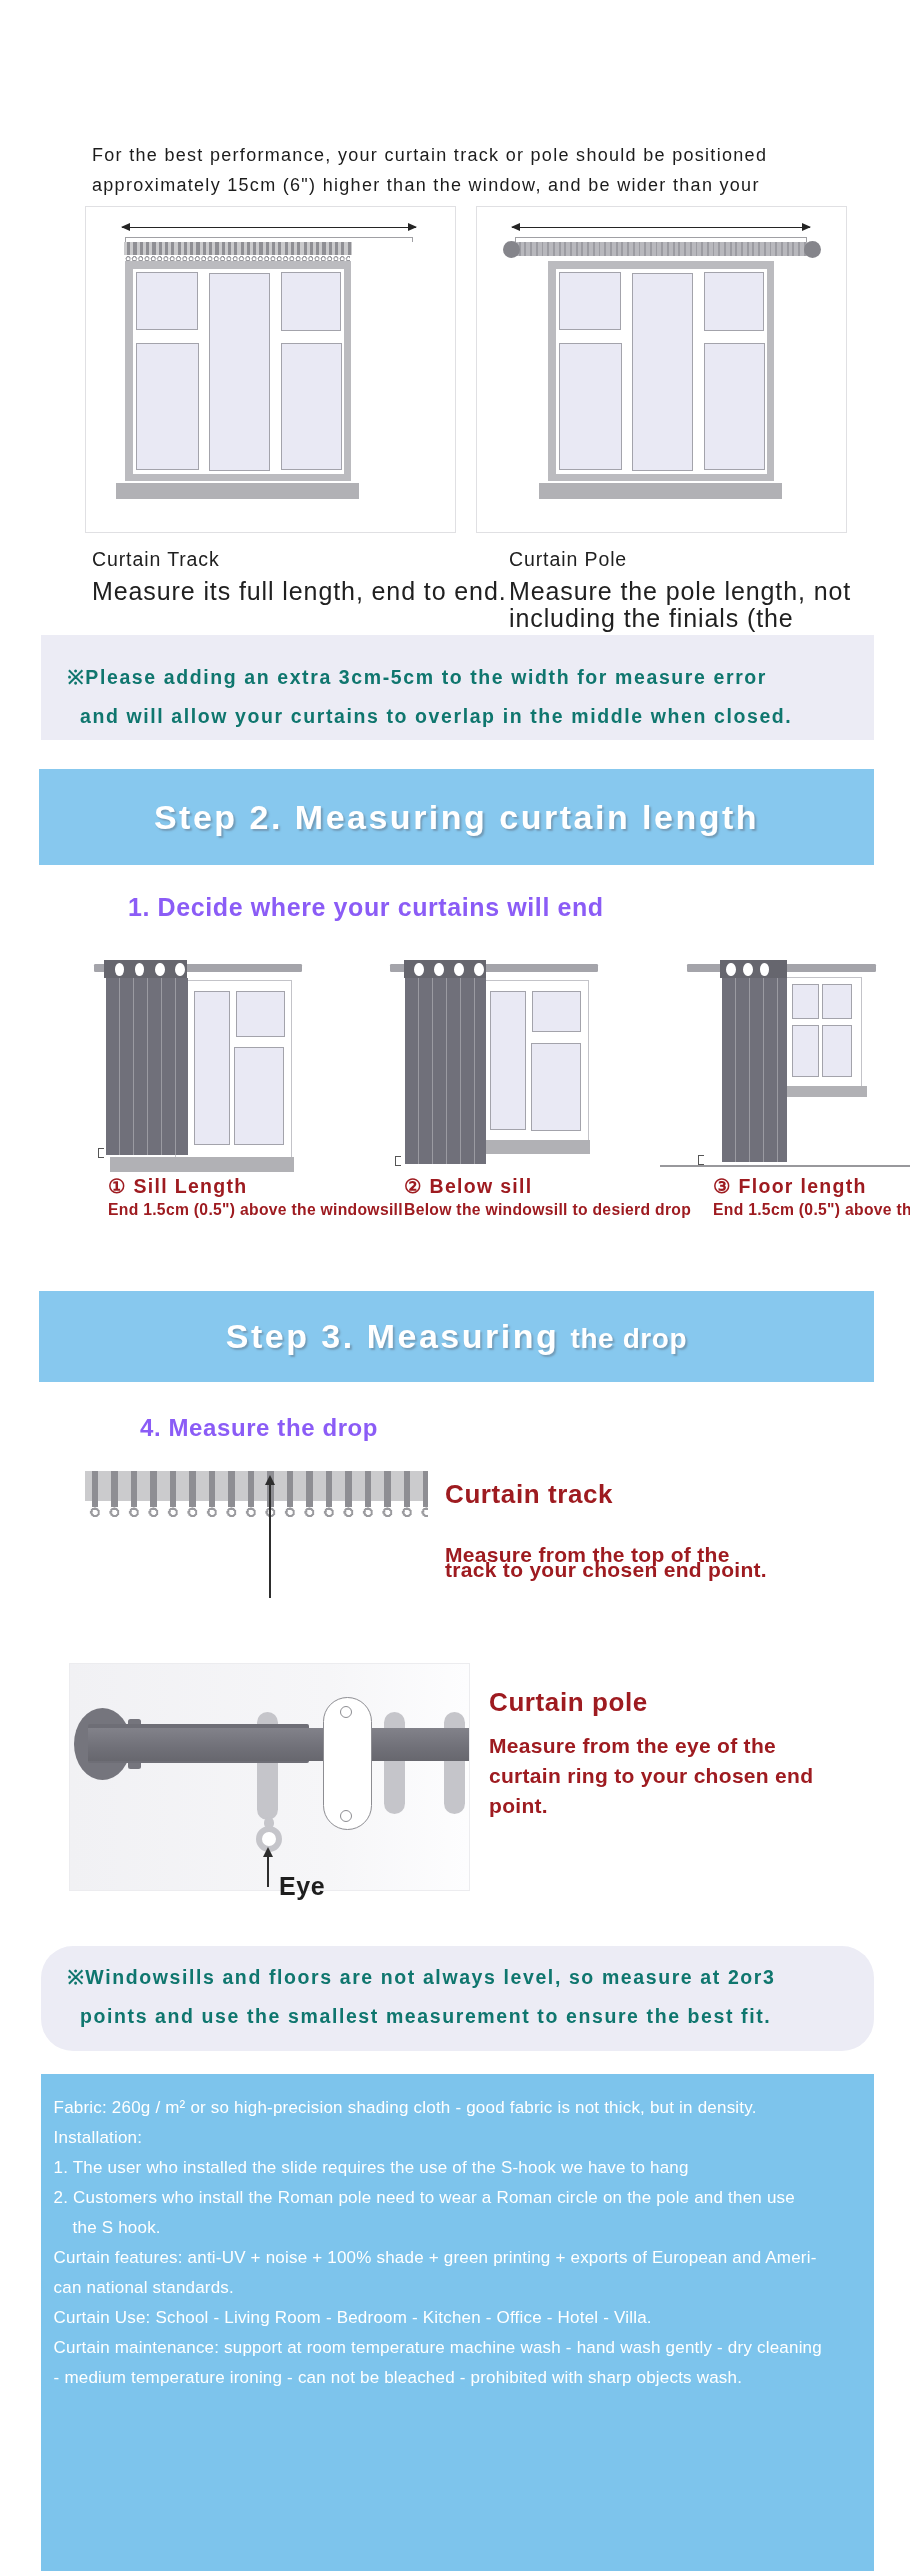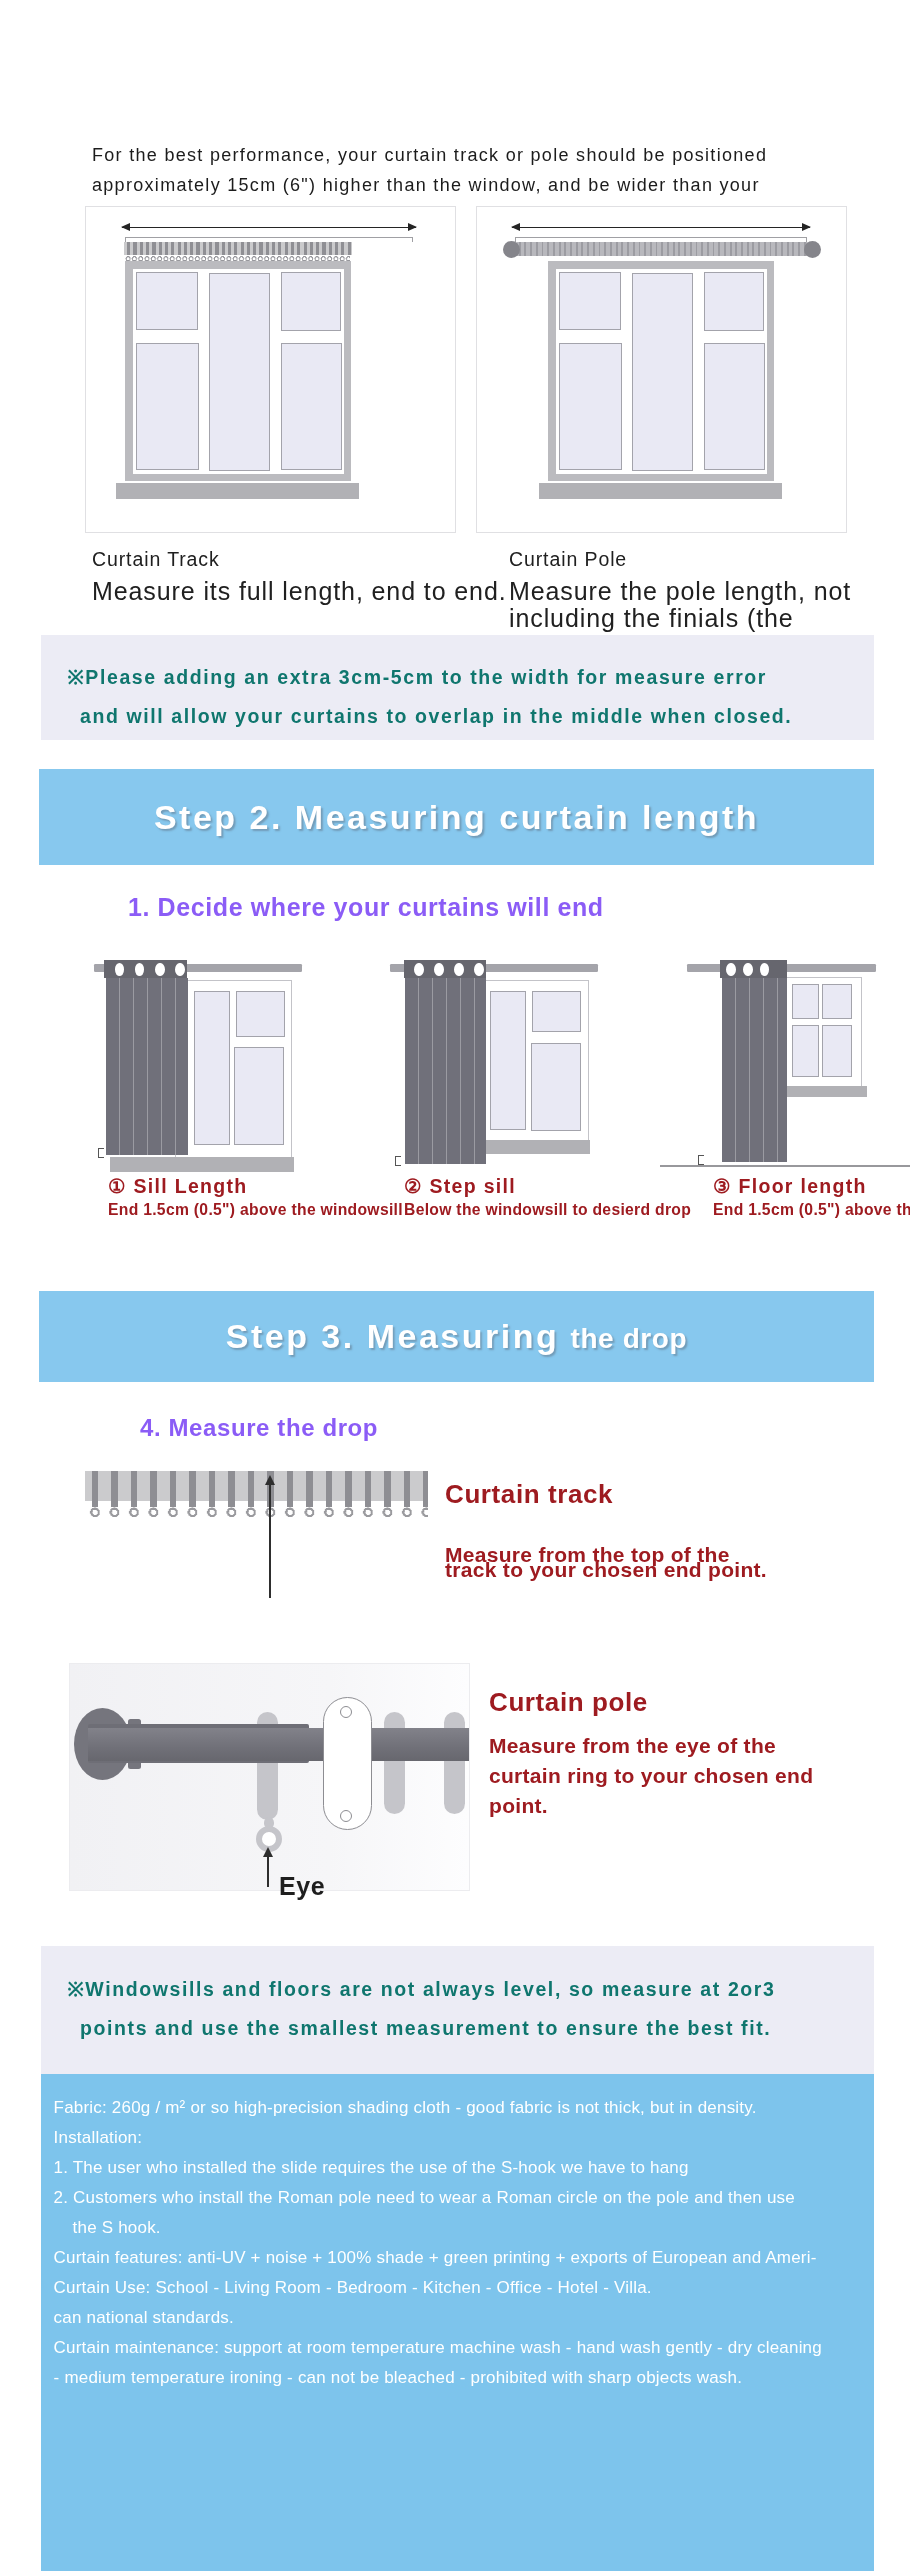--- a/index.html
+++ b/index.html
@@ -221,21 +221,21 @@
       <span class="grommet" style="margin-left:7.5px;"></span>
       <span class="grommet" style="margin-left:7.5px;"></span>
     </div>
     <div class="curtain-body" style="left:38px; top:22px; width:65px; height:184px;"></div>
     <div class="floor" style="left:-24px; top:209px; width:252px;"></div>
     <div class="mark" style="left:14px; top:199px;"></div>
   </div>
 
   <div class="txt cap2-title" style="left:108px; top:1175px;">① Sill Length</div>
   <div class="txt cap2-desc" style="left:108px; top:1201px;">End 1.5cm (0.5") above the windowsill</div>
-  <div class="txt cap2-title" style="left:404px; top:1175px;">② Step sill</div>
+  <div class="txt cap2-title" style="left:404px; top:1175px;">② Below sill</div>
   <div class="txt cap2-desc" style="left:404px; top:1201px;">Below the windowsill to desierd drop</div>
   <div class="txt cap2-title" style="left:713px; top:1175px;">③ Floor length</div>
   <div class="txt cap2-desc" style="left:713px; top:1201px;">End 1.5cm (0.5") above the floor</div>
 
   <section class="band" style="top:1291px; height:91px;">
     <h1 class="band-title"><span>Step 3. Measuring</span><span class="band-sub">the drop</span></h1>
   </section>
 
   <div class="txt subhead" style="left:94px; top:1414px; font-size:24px;">4. Measure the drop</div>
 
@@ -263,32 +263,32 @@
     <div class="eyering"></div>
     <div class="varrow" style="left:197px; top:192px; height:31px;"></div>
     <div class="eyelabel" style="left:209px; top:208px;">Eye</div>
   </div>
 
   <div class="txt red-title" style="left:489px; top:1687px;">Curtain pole</div>
   <div class="txt red-body" style="left:489px; top:1731px;">Measure from the eye of the</div>
   <div class="txt red-body" style="left:489px; top:1761px;">curtain ring to your chosen end</div>
   <div class="txt red-body" style="left:489px; top:1791px;">point.</div>
 
-  <div class="note" style="top:1946px; height:128px; padding-top:24px;">
+  <div class="note" style="top:1946px; height:105px; padding-top:12px;border-radius:32px;">
     <div class="note-line">※Windowsills and floors are not always level, so measure at 2or3</div>
     <div class="note-line ind">points and use the smallest measurement to ensure the best fit.</div>
   </div>
 
   <div class="footer">
     <div class="fline">Fabric: 260g / m² or so high-precision shading cloth - good fabric is not thick, but in density.</div>
     <div class="fline">Installation:</div>
     <div class="fline">1. The user who installed the slide requires the use of the S-hook we have to hang</div>
     <div class="fline">2. Customers who install the Roman pole need to wear a Roman circle on the pole and then use</div>
     <div class="fline ind">the S hook.</div>
     <div class="fline">Curtain features: anti-UV + noise + 100% shade + green printing + exports of European and Ameri-</div>
+    <div class="fline">can national standards.</div>
     <div class="fline">Curtain Use: School - Living Room - Bedroom - Kitchen - Office - Hotel - Villa.</div>
-    <div class="fline">can national standards.</div>
     <div class="fline">Curtain maintenance: support at room temperature machine wash - hand wash gently - dry cleaning</div>
     <div class="fline">- medium temperature ironing - can not be bleached - prohibited with sharp objects wash.</div>
   </div>
 
 </div>
 
 
 </body></html>

